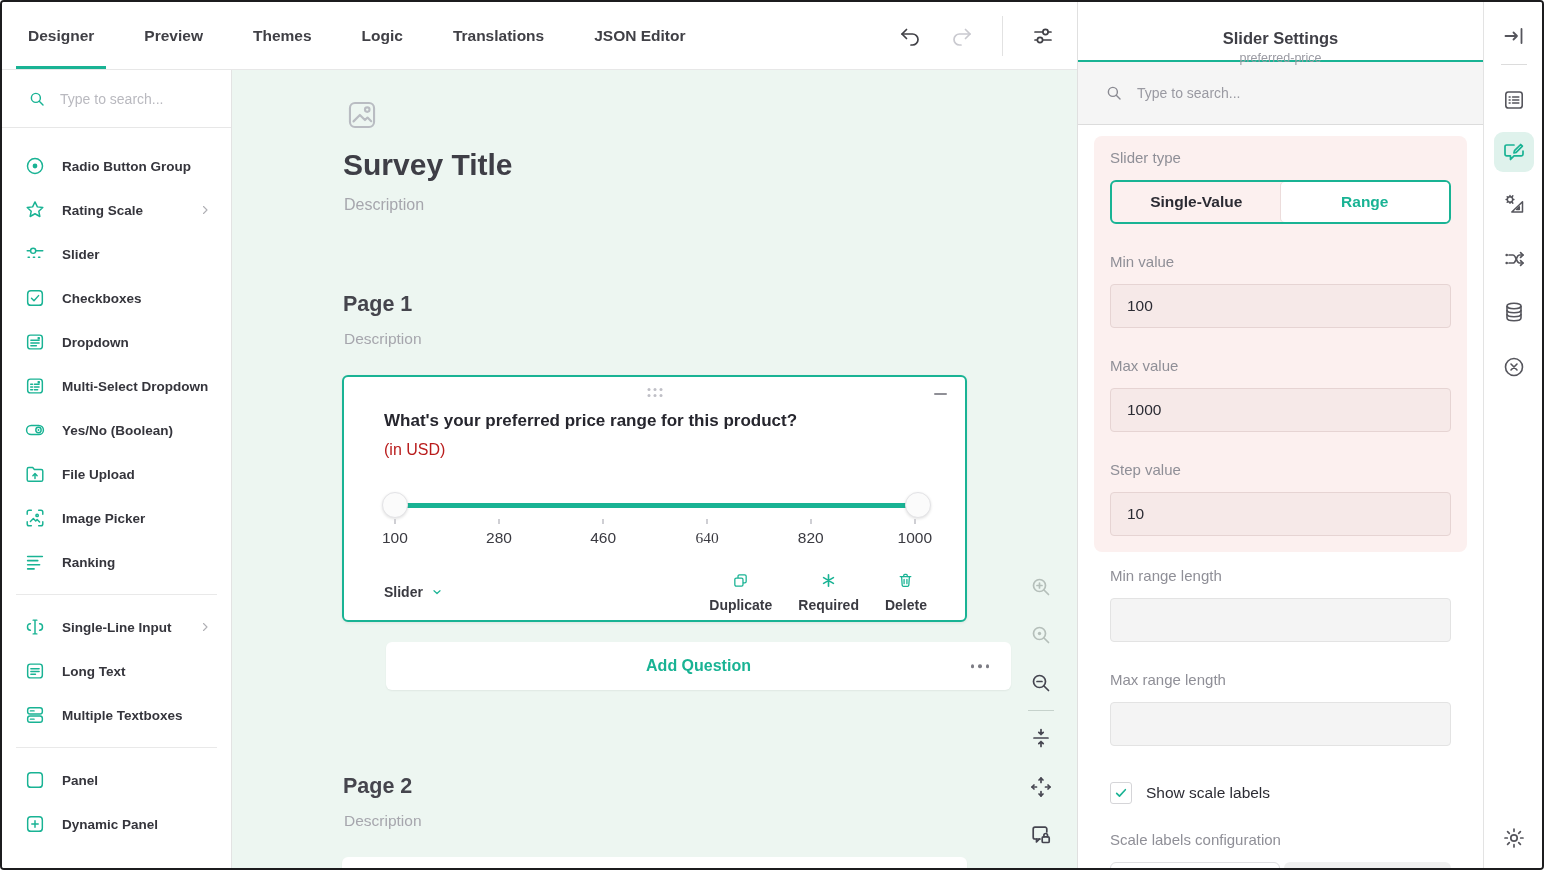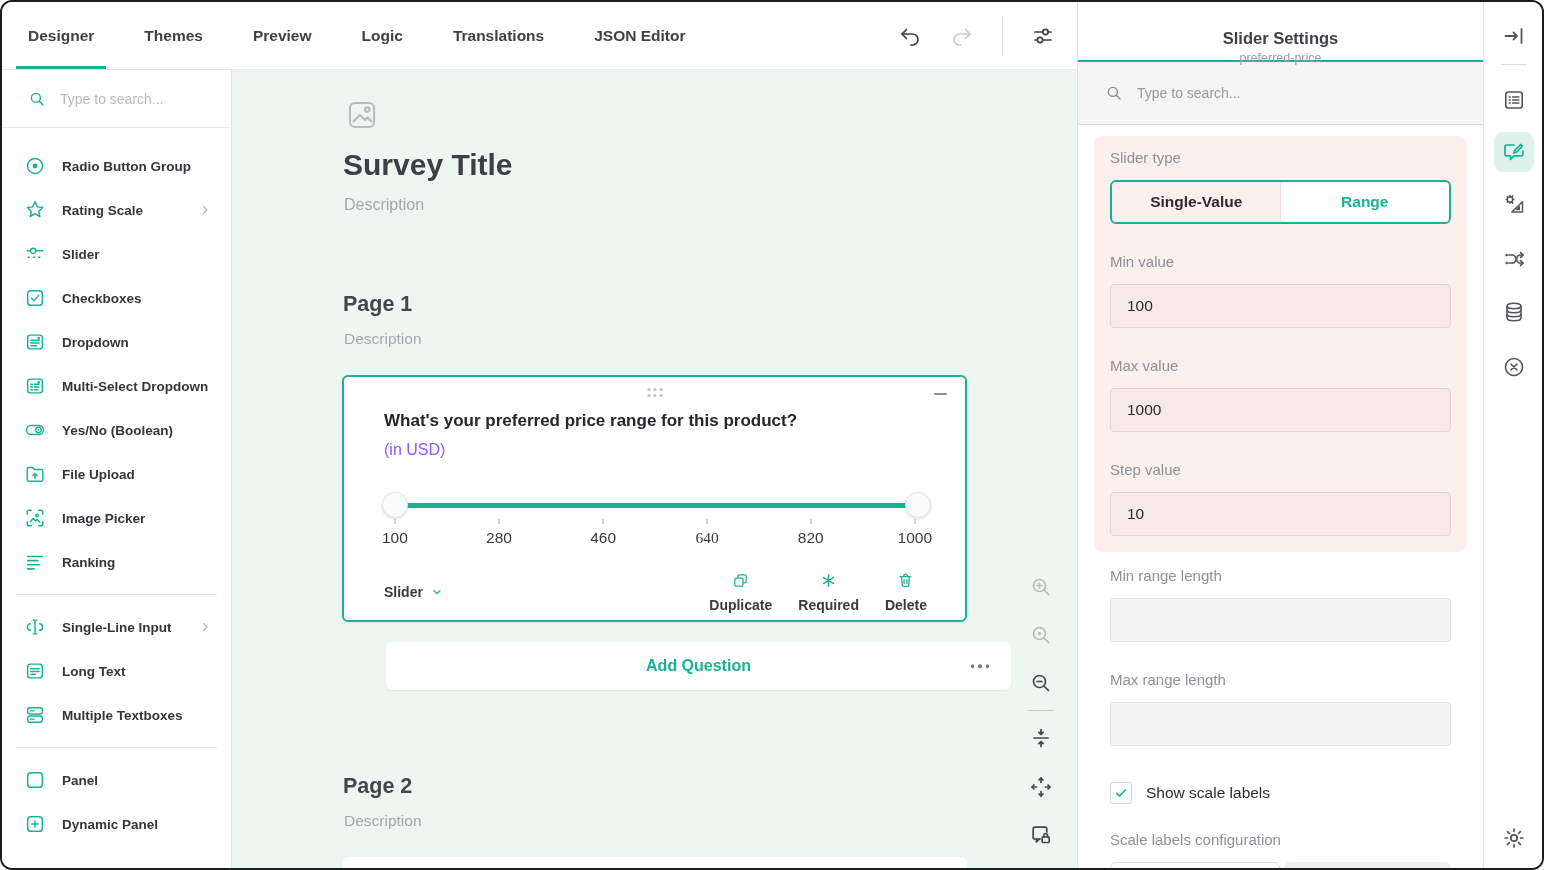--- a/index.html
+++ b/index.html
@@ -1,18 +1,18 @@
 <!DOCTYPE html>
 <html><head>
 <meta charset="utf-8">
 <style>
   * { box-sizing: border-box; margin: 0; padding: 0; }
   html,body { background:#fff; }
   body { font-family: "Liberation Sans", "DejaVu Sans", sans-serif; }
-  .window { position:relative; width:1544px; height:870px; border:2px solid #1c1c1e; border-radius:12px; overflow:hidden; background:#fff; }
+  .window { position:relative; width:1544px; height:870px; border:2px solid #1c1c1e; border-radius:4px; overflow:hidden; background:#fff; }
 
   svg { display:block; }
 
   
   .header { position:absolute; left:0; top:0; width:1075px; height:68px; background:#fff; border-bottom:1px solid #e7e7e7; }
   .tabs { display:flex; height:100%; padding-left:14px; align-items:stretch; }
   .tab { position:relative; display:flex; align-items:center; padding:0 12px; margin-right:26px; font-size:15.5px; font-weight:600; color:#404046; cursor:pointer; }
   .tab.active { font-weight:700; }
   .tab.active::after { content:""; position:absolute; left:0; right:0; bottom:0; height:3px; background:#19b394; }
   .header-tools { position:absolute; right:22px; top:0; height:68px; display:flex; align-items:center; gap:28px; }
@@ -39,21 +39,21 @@
   .page-title-1 { position:absolute; left:111px; top:222px; font-size:21.5px; font-weight:700; color:#45454d; }
   .page-desc-1 { position:absolute; left:112px; top:260px; font-size:15.5px; color:#a6a6ad; }
   .page-title-2 { position:absolute; left:111px; top:704px; font-size:21.5px; font-weight:700; color:#45454d; }
   .page-desc-2 { position:absolute; left:112px; top:742px; font-size:15.5px; color:#a6a6ad; }
 
   .q-card { position:absolute; left:110px; top:305px; width:625px; height:247px; background:#fff; border:2px solid #19b394; border-radius:6px; box-shadow:0 1px 3px rgba(0,0,0,.07); }
   .drag-dots { position:absolute; top:11px; left:50%; transform:translateX(-50%); display:grid; grid-template-columns:repeat(3,3px); grid-gap:3px; }
   .drag-dots i { width:3px; height:3px; border-radius:50%; background:#bfbfc6; }
   .collapse-minus { position:absolute; top:16px; right:18px; width:13px; height:2px; background:#8f8f96; border-radius:1px; cursor:pointer; }
   .q-title { position:absolute; left:40px; top:34px; font-size:17px; font-weight:700; color:#26262e; }
-  .q-subtitle { position:absolute; left:40px; top:64px; font-size:16px; color:#8b5cf6; }
+  .q-subtitle { position:absolute; left:40px; top:64px; font-size:16px; color:#b91c1c; }
 
   .slider-zone { position:absolute; left:40px; top:112px; width:545px; height:32px; }
   .slider-track { position:absolute; left:11px; right:11px; top:14px; height:5px; border-radius:3px; background:#19b394; }
   .slider-handle { position:absolute; top:3px; width:26px; height:26px; border-radius:50%; background:#fbfbfb; border:1px solid #e3e3e6; box-shadow:0 1px 3px rgba(0,0,0,.12); cursor:pointer; }
   .slider-handle.left { left:-2px; } .slider-handle.right { right:-2px; }
   .scale-row { position:absolute; left:40px; width:545px; }
   .scale-row.ticks { top:142px; height:6px; }
   .scale-row.labels { top:152px; height:22px; }
   .tickmark { position:absolute; width:2px; height:5px; background:#cfcfd4; transform:translateX(-50%); }
   .scale-label { position:absolute; transform:translateX(-50%); font-size:15.5px; color:#3a3a41; white-space:nowrap; }
@@ -109,22 +109,22 @@
   .strip-active { position:absolute; left:50%; transform:translateX(-50%); top:130px; width:40px; height:40px; background:#dff2ec; border-radius:9px; display:flex; align-items:center; justify-content:center; color:#19b394; cursor:pointer; }
 </style>
 </head>
 <body>
 
 <div class="window">
 
   <div class="header">
     <div class="tabs">
       <div class="tab active">Designer</div>
+      <div class="tab">Preview</div>
       <div class="tab">Themes</div>
-      <div class="tab">Preview</div>
       <div class="tab">Logic</div>
       <div class="tab">Translations</div>
       <div class="tab">JSON Editor</div>
     </div>
     <div class="header-tools">
       <span class="ht-icon">
         <svg width="24" height="24" viewBox="0 0 24 24" fill="none" stroke="currentColor" stroke-width="1.7" stroke-linecap="round" stroke-linejoin="round">
             <path d="M8.5 14.5L4 10l4.5-4.5"></path>
             <path d="M4 10h10.5a5.5 5.5 0 0 1 0 11H13"></path>
           </svg>

